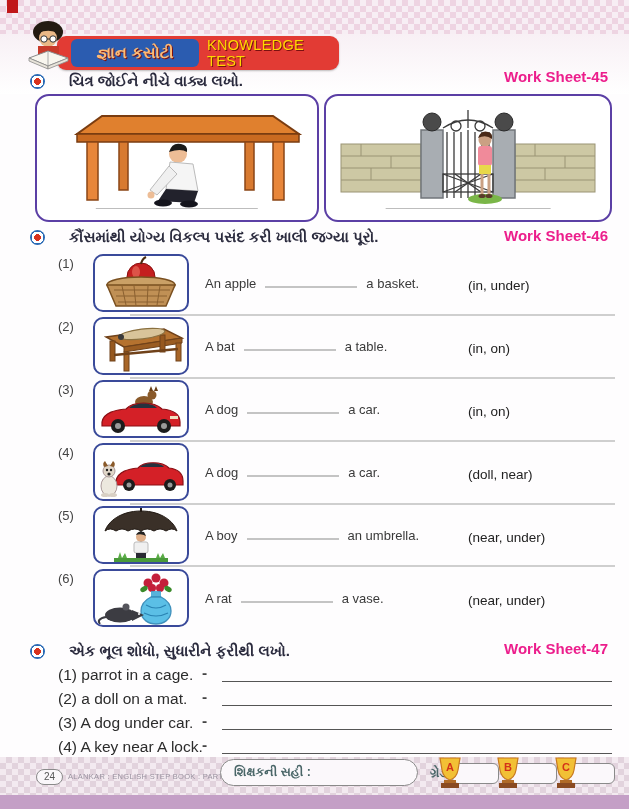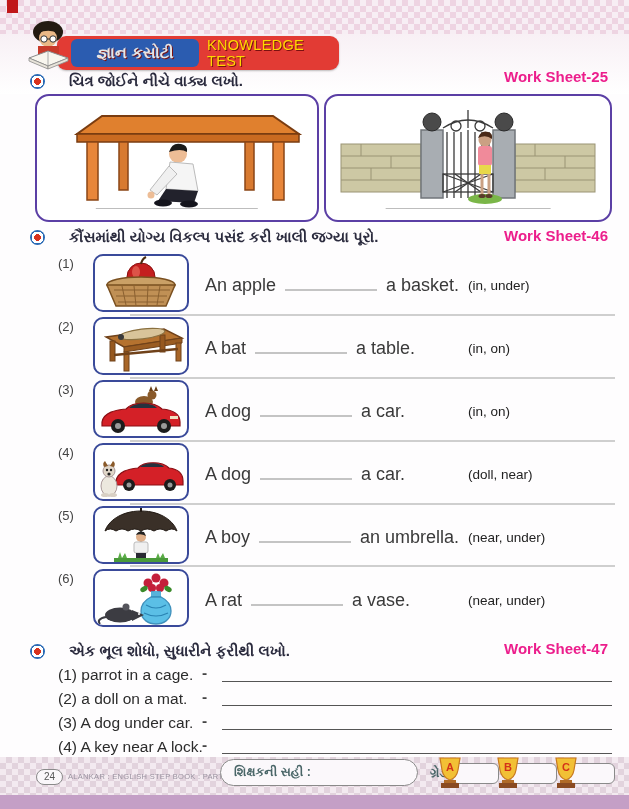--- a/index.html
+++ b/index.html
@@ -17,21 +17,21 @@
   .top-band { position:absolute; left:0; top:0; width:629px; height:34px; }
   .top-fade { position:absolute; left:0; top:34px; width:629px; height:60px;
     background:linear-gradient(#f8f0f5, #ffffff); }
   .corner-red { position:absolute; left:7px; top:0; width:11px; height:13px; background:#c0181a; }
 
   
   .banner { position:absolute; left:57px; top:36px; width:282px; height:34px;
     background:#e23b34; border-radius:9px; box-shadow:0 1px 2px rgba(0,0,0,.25); }
   .banner-blue { position:absolute; left:14px; top:3px; width:128px; height:28px;
     background:#2b5cb0; border-radius:6px; display:flex; align-items:center; justify-content:center; }
-  .banner-gu { color:#e5e5e5; font-weight:bold; font-size:16px; text-shadow:1px 1px 0 #7a1010; }
+  .banner-gu { color:#fdba74; font-weight:bold; font-size:16px; text-shadow:1px 1px 0 #7a1010; }
   .banner-en { position:absolute; left:150px; top:0; width:128px; height:34px; display:flex;
     align-items:center; justify-content:center; color:#ffd800; font-weight:normal; font-size:14.5px;
     letter-spacing:.3px; text-shadow:1px 1px 0 #7a1010; }
   .boy-icon { position:absolute; left:26px; top:20px; width:46px; height:52px; }
 
   .ws-label { position:absolute; width:180px; text-align:right; font-weight:bold;
     font-size:15px; color:#ec1e8c; }
   .ws45 { left:428px; top:68px; }
   .ws46 { left:428px; top:227px; }
   .ws47 { left:428px; top:640px; }
@@ -51,21 +51,21 @@
   .writeline { position:absolute; left:50%; bottom:11px; transform:translateX(-50%);
     width:58%; border-bottom:1.5px solid #bdbdbd; height:0; }
 
   
   .item { position:absolute; left:0; width:629px; height:62px; }
   .r1{top:252px;} .r2{top:315px;} .r3{top:378px;} .r4{top:441px;} .r5{top:504px;} .r6{top:567px;}
   .num { position:absolute; left:58px; top:4px; font-size:13px; color:#444; }
   .imgbox { position:absolute; left:93px; top:2px; width:96px; height:58px; background:#fff;
     border:2px solid #3a4a9a; border-radius:10px; overflow:hidden; }
   .imgbox svg { position:absolute; left:50%; top:50%; transform:translate(-50%,-50%); }
-  .sentence { position:absolute; left:205px; top:23px; font-size:18px; color:#3a3a3a; white-space:nowrap; }
+  .sentence { position:absolute; left:205px; top:23px; font-size:13px; color:#3a3a3a; white-space:nowrap; }
   .blank { display:inline-block; width:92px; height:13px; margin:0 9px;
     border-bottom:2px solid #c4c4c4; }
   .opts { position:absolute; left:468px; top:26px; font-size:13.5px; color:#222; }
   .sep { position:absolute; left:130px; width:485px; height:2px; background:#cfcfcf; }
   .s1{top:314px;} .s2{top:377px;} .s3{top:440px;} .s4{top:503px;} .s5{top:565px;}
 
   
   .fixrow { position:absolute; left:0; width:629px; height:24px; font-size:15.5px; color:#2c2c2c; }
   .f1{top:664px;} .f2{top:688px;} .f3{top:712px;} .f4{top:736px;}
   .fixtext { position:absolute; left:58px; top:2px; }
@@ -117,21 +117,21 @@
       <circle cx="27" cy="19" r="3.2" fill="#fff" stroke="#333" stroke-width="1"></circle>
       <line x1="21" y1="19" x2="24" y2="19" stroke="#333" stroke-width="1"></line>
       <rect x="12" y="26" width="21" height="10" fill="#c83a2a"></rect>
       <polygon points="3,38 22,31 42,38 22,46" fill="#f8f6ef" stroke="#8a8a8a" stroke-width="1"></polygon>
       <line x1="22" y1="31" x2="22" y2="46" stroke="#aaa" stroke-width="1"></line>
       <polygon points="3,38 22,46 22,49 3,41" fill="#e8e4da" stroke="#8a8a8a" stroke-width="0.8"></polygon>
       <polygon points="42,38 22,46 22,49 42,41" fill="#e8e4da" stroke="#8a8a8a" stroke-width="0.8"></polygon>
     </svg>
   </div>
 
-  <div class="ws-label ws45">Work Sheet-25</div>
+  <div class="ws-label ws45">Work Sheet-45</div>
   <div class="instr i45">
     <span class="bullet"></span>
     <span>ચિત્ર જોઈને નીચે વાક્ય લખો.</span>
   </div>
 
   <div class="picbox box1">
     <svg width="260" height="106" viewBox="0 0 260 106">
       <polygon points="55,14 226,14 252,32 30,32" fill="#e0802e" stroke="#7a3c10" stroke-width="2"></polygon>
       <polygon points="30,32 252,32 252,40 30,40" fill="#c96a20" stroke="#7a3c10" stroke-width="1.5"></polygon>
       <rect x="40" y="40" width="11" height="58" fill="#e8863a" stroke="#8a4516" stroke-width="1.5"></rect>

